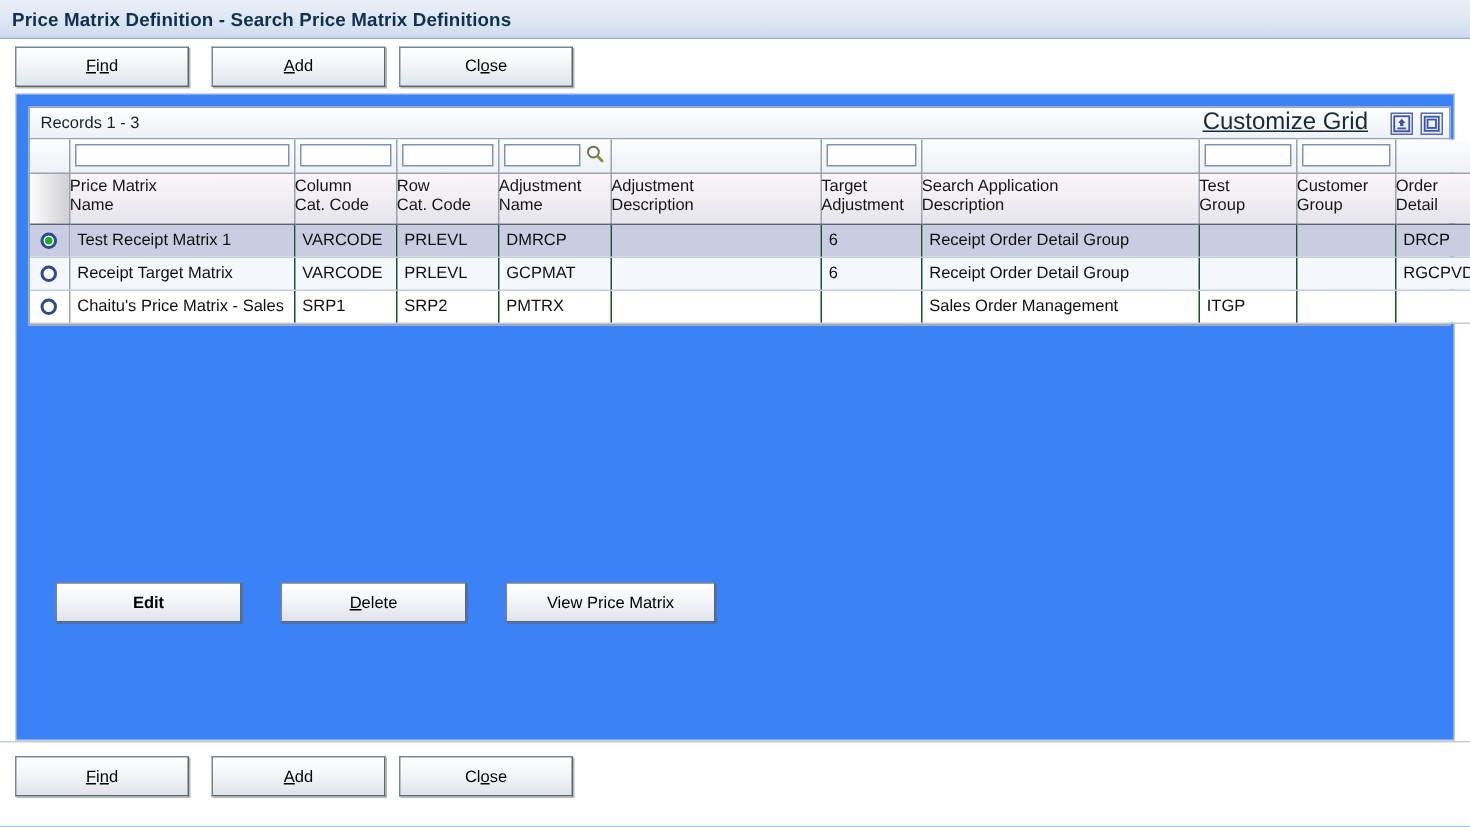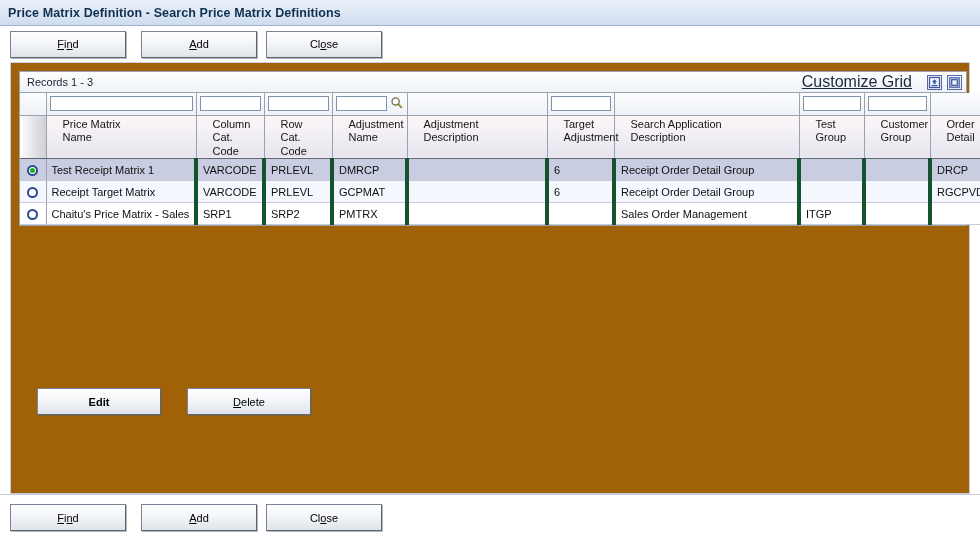--- a/index.html
+++ b/index.html
@@ -68,21 +68,21 @@
   .btn-find   { width: 116px; margin-right: 15px; }
   .btn-add    { width: 116px; margin-right: 9px; }
   .btn-close  { width: 116px; }
   .btn u { text-decoration: underline; }
 
   
   .panel {
     position: relative;
     margin: 0 10px;
     height: 432px;
-    background: #a16207;
+    background: #3b82f6;
     border: 1px solid #c2cde0;
     border-top: 1px solid #c9d4e6;
     box-sizing: border-box;
   }
 
   
   .grid-wrap {
     position: absolute;
     left: 8px;
     top: 8px;
@@ -164,38 +164,38 @@
     flex: none;
     display: block;
   }
 
   
   tr.head-row td {
     height: 34px;
     background: linear-gradient(to bottom, #fdf6f8 0%, #f3f0f5 40%, #e6e4ec 100%);
     border-right: 1px solid #9aa2b0;
     border-bottom: 1px solid #5e6673;
-    padding: 2px 4px 0 16px;
+    padding: 2px 4px 0 0;
     box-sizing: border-box;
     vertical-align: top;
     font-size: 11px;
     font-weight: normal;
     color: #151515;
     line-height: 13.5px;
     text-align: left;
   }
   tr.head-row td.radio-cell {
     background: linear-gradient(to right, #ffffff 0%, #e3e3e6 55%, #cfd0d6 100%);
     padding: 0;
   }
 
   
   tr.data-row td {
     height: 22px;
-    border-right: 4px solid #14532d;
+    border-right: 1px solid #14532d;
     border-bottom: 1px solid #c6cbd5;
     padding: 0 5px;
     box-sizing: border-box;
     font-size: 11px;
     color: #101010;
     white-space: nowrap;
     overflow: hidden;
     background: #ffffff;
   }
   tr.data-row.alt td { background: #f4f7fd; }
@@ -430,20 +430,23 @@
       </table>
   </div>
 
   <div class="mid-actions">
     <button class="btn btn-edit">
       <span>Edit</span>
     </button>
     <button class="btn btn-del">
       <span><u>D</u>elete</span>
     </button>
+    <button class="btn btn-view">
+      <span>View Price Matrix</span>
+    </button>
   </div>
 </div>
 
 <div class="toolbar bottom">
   <button class="btn btn-find">
     <span><u>F</u>i<u>n</u>d</span>
   </button>
   <button class="btn btn-add">
     <span><u>A</u>dd</span>
   </button>

